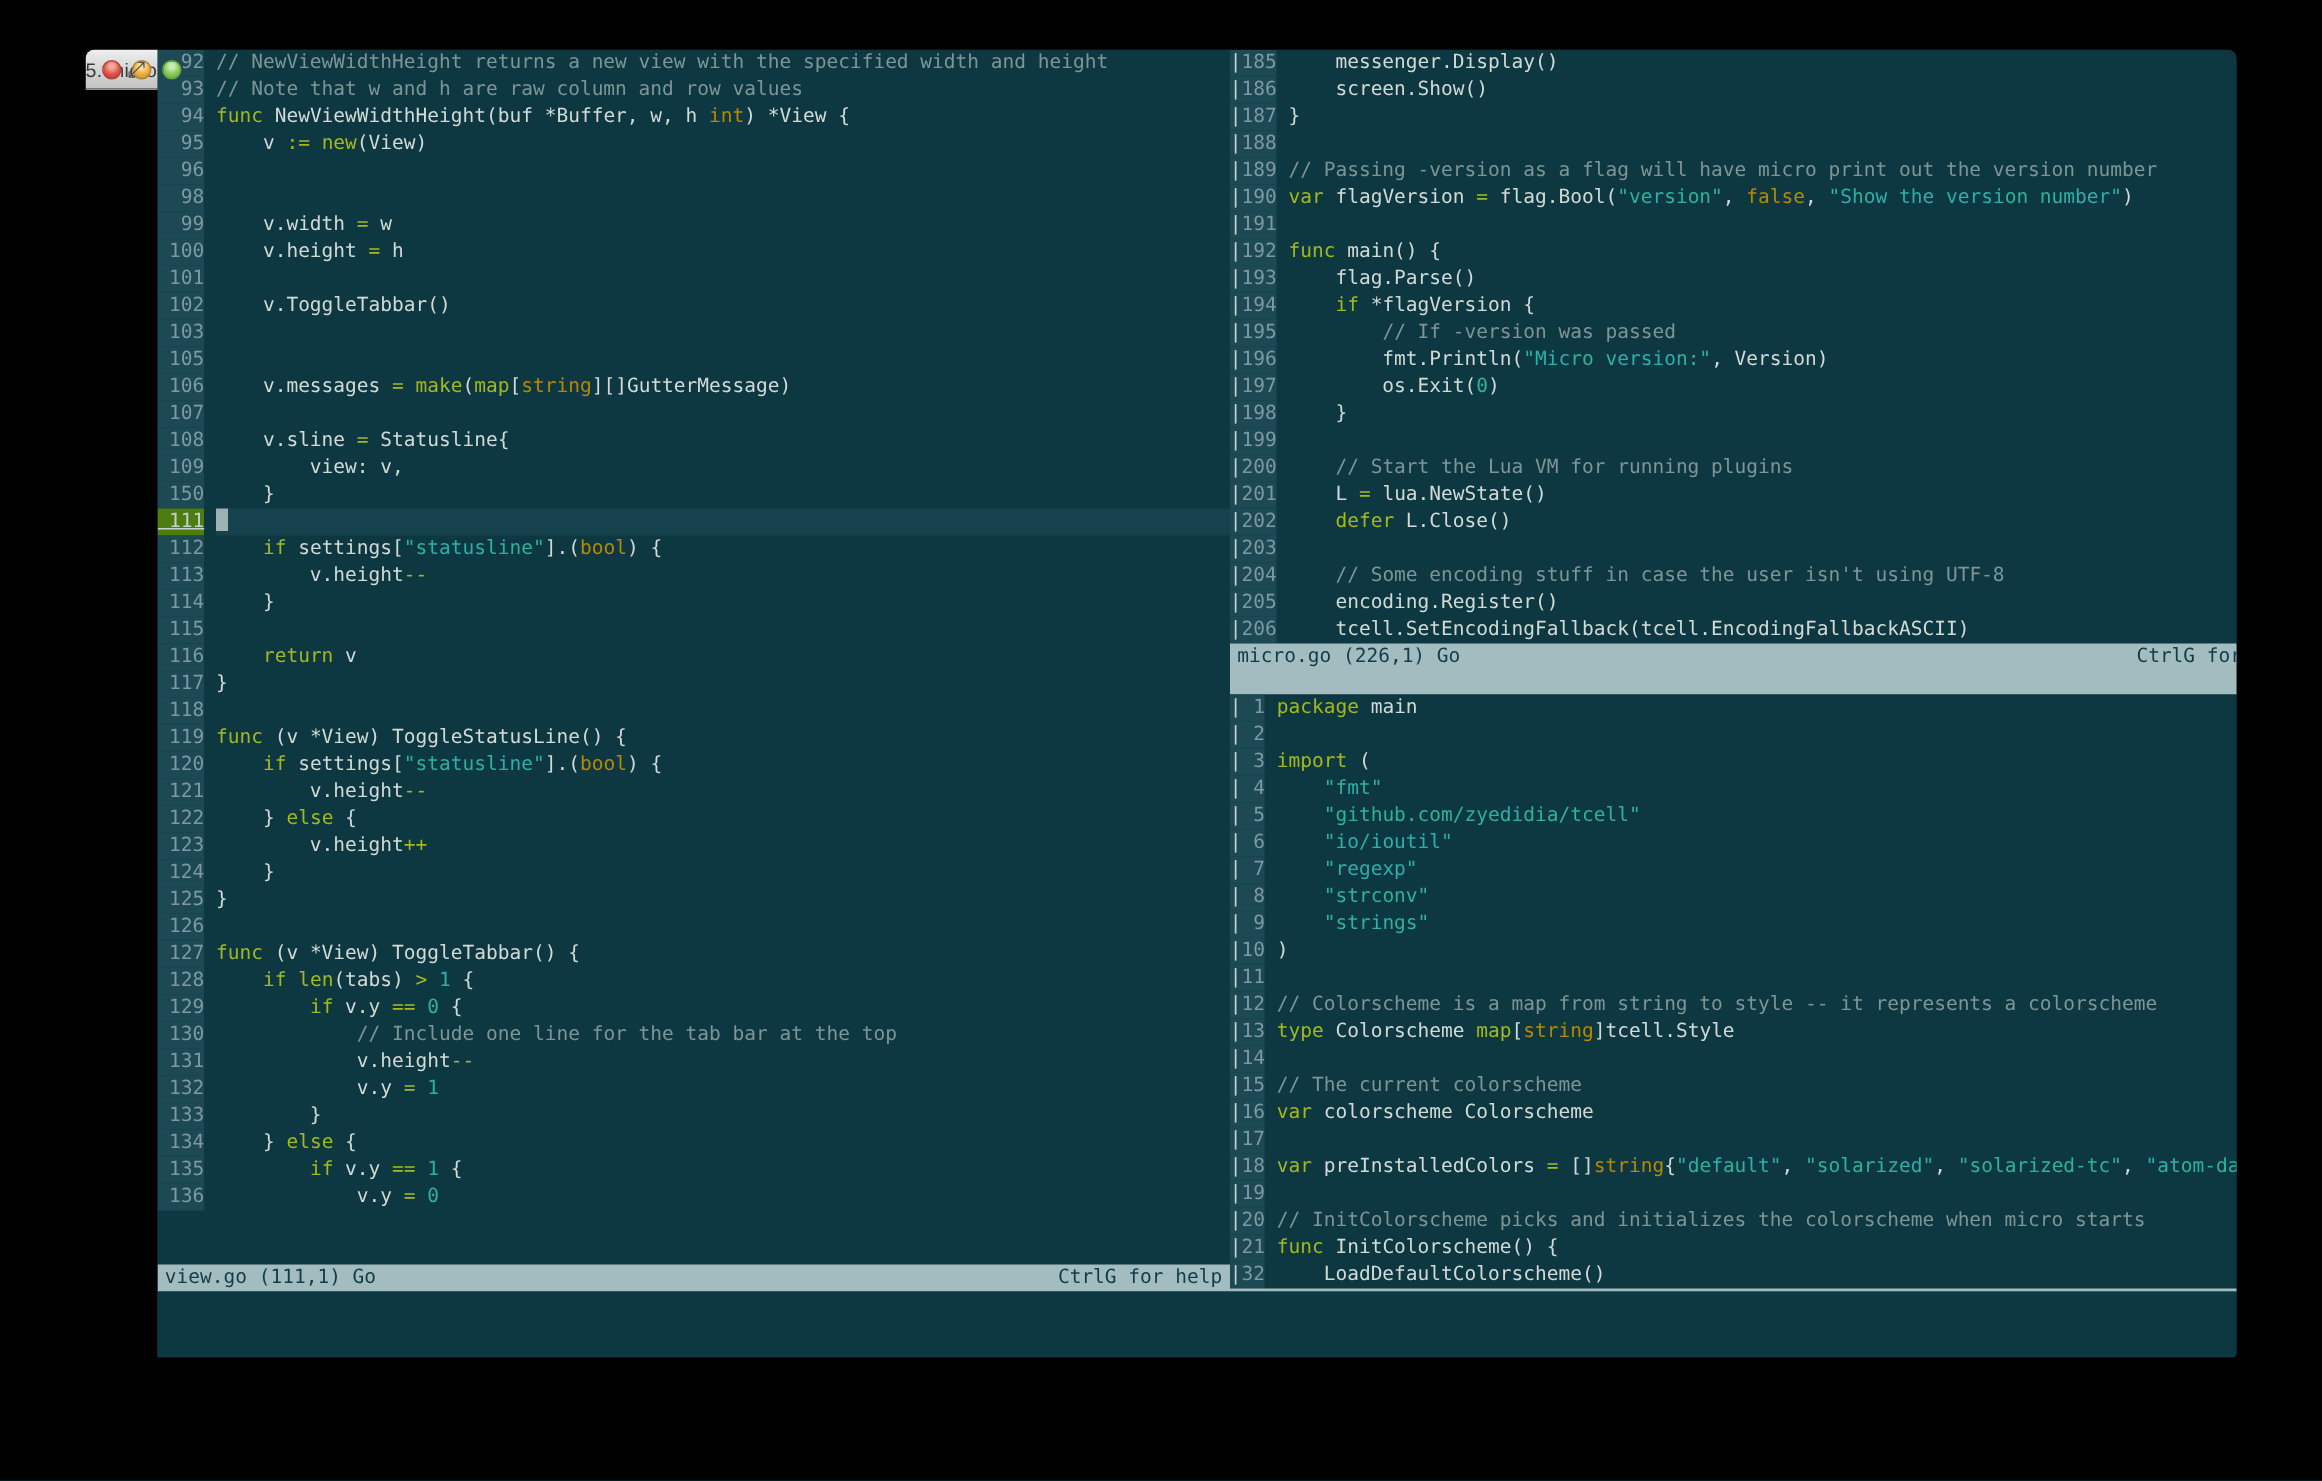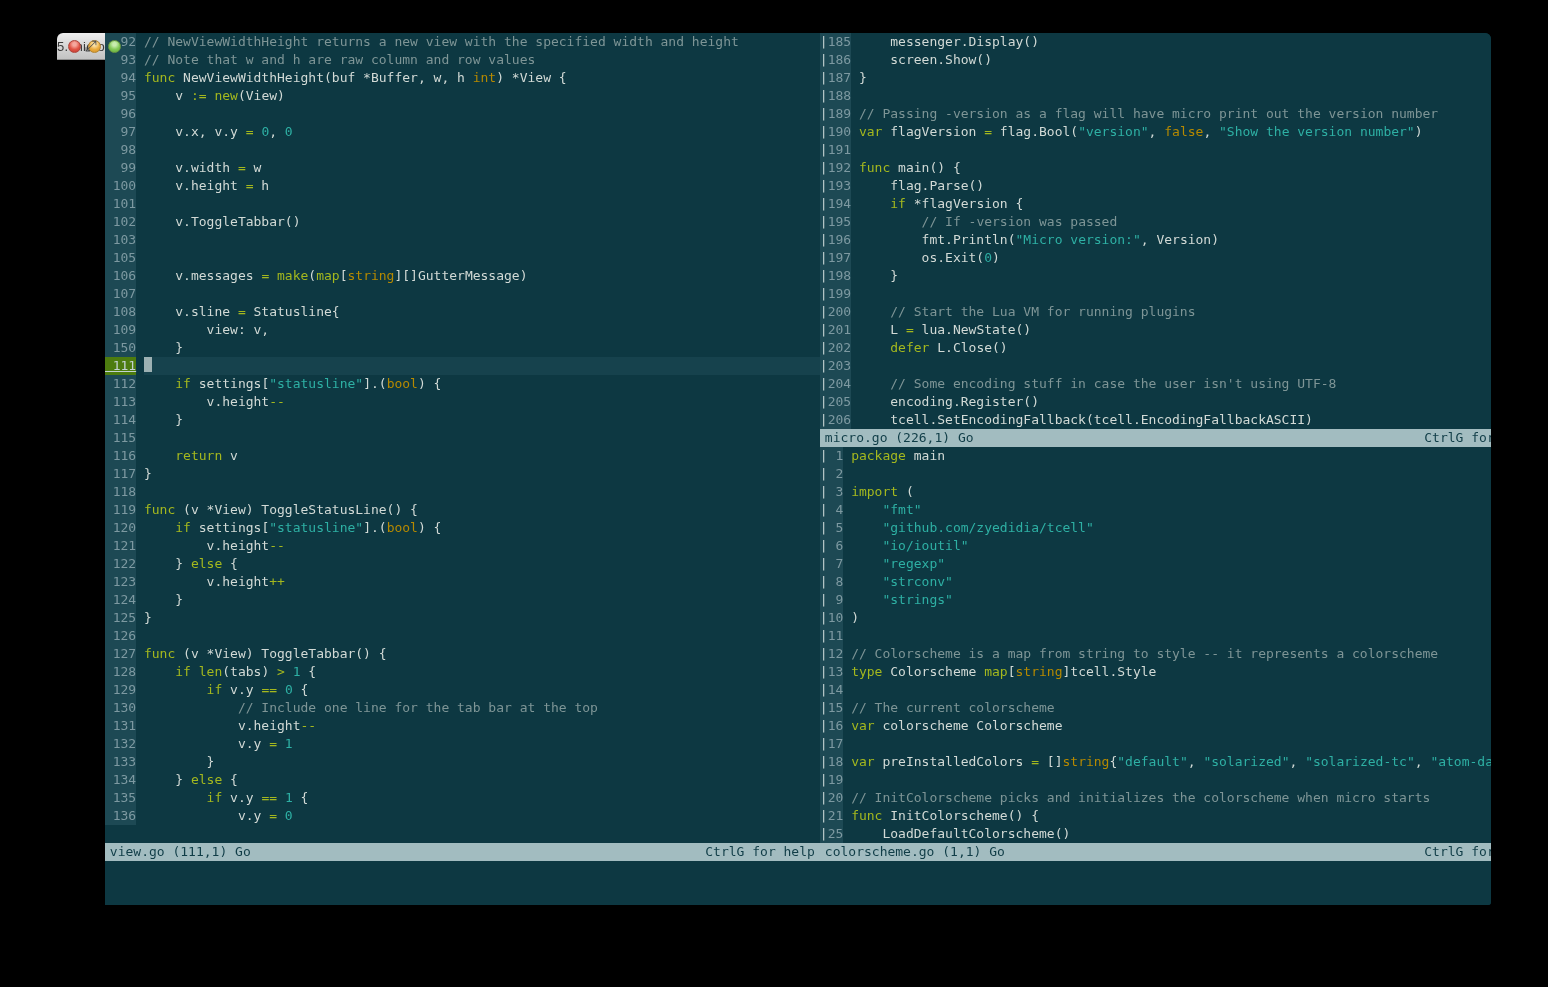--- a/index.html
+++ b/index.html
@@ -51,21 +51,21 @@
   .row.cur .num{background:#4d7c0f;color:#c3d2d2;text-decoration:underline;}
   .cursor{display:inline-block;width:1ch;height:15px;background:#9db1b3;vertical-align:-2px;}
   
   .d{color:#d2dad6;}
   .k{color:#a4b81e;}
   .s{color:#2eb0a4;}
   .t{color:#b58900;}
   .c{color:#7e9596;}
   
   .statusbar{
-    height:18px;flex:none;background:#a2bcc0;color:#103d47;
+    height:34px;flex:none;background:#a2bcc0;color:#103d47;
     font-size:13px;line-height:18px;display:flex;justify-content:space-between;
     padding:0 5px 0 5px;white-space:pre;
   }
   .msgbar{flex:1;background:#0d3842;}
 </style>
 </head>
 <body>
 
 <div class="window">
   <div class="titlebar">
@@ -81,21 +81,20 @@
   <div class="term">
     <div class="splits">
 
       <div class="pane-left">
         <div class="codearea h45" id="pane-left">
             <div class="row"><span class="gutwrap"><span class="num">  92</span><span class="sp"> </span></span><span class="txt"><span class="c">// NewViewWidthHeight returns a new view with the specified width and height</span></span></div>
             <div class="row"><span class="gutwrap"><span class="num">  93</span><span class="sp"> </span></span><span class="txt"><span class="c">// Note that w and h are raw column and row values</span></span></div>
             <div class="row"><span class="gutwrap"><span class="num">  94</span><span class="sp"> </span></span><span class="txt"><span class="k">func</span><span class="d"> NewViewWidthHeight(buf *Buffer, w, h </span><span class="t">int</span><span class="d">) *View {</span></span></div>
             <div class="row"><span class="gutwrap"><span class="num">  95</span><span class="sp"> </span></span><span class="txt"><span class="d">    v </span><span class="k">:=</span><span class="d"> </span><span class="k">new</span><span class="d">(View)</span></span></div>
             <div class="row"><span class="gutwrap"><span class="num">  96</span><span class="sp"> </span></span><span class="txt"></span></div>
-            <div class="row"><span class="gutwrap"><span class="num">  97</span><span class="sp"> </span></span><span class="txt"><span class="d">    v.x, v.y </span><span class="k">=</span><span class="d"> </span><span class="s">0</span><span class="d">, </span><span class="s">0</span></span></div>
             <div class="row"><span class="gutwrap"><span class="num">  98</span><span class="sp"> </span></span><span class="txt"></span></div>
             <div class="row"><span class="gutwrap"><span class="num">  99</span><span class="sp"> </span></span><span class="txt"><span class="d">    v.width </span><span class="k">=</span><span class="d"> w</span></span></div>
             <div class="row"><span class="gutwrap"><span class="num"> 100</span><span class="sp"> </span></span><span class="txt"><span class="d">    v.height </span><span class="k">=</span><span class="d"> h</span></span></div>
             <div class="row"><span class="gutwrap"><span class="num"> 101</span><span class="sp"> </span></span><span class="txt"></span></div>
             <div class="row"><span class="gutwrap"><span class="num"> 102</span><span class="sp"> </span></span><span class="txt"><span class="d">    v.ToggleTabbar()</span></span></div>
             <div class="row"><span class="gutwrap"><span class="num"> 103</span><span class="sp"> </span></span><span class="txt"></span></div>
             <div class="row"><span class="gutwrap"><span class="num"> 105</span><span class="sp"> </span></span><span class="txt"></span></div>
             <div class="row"><span class="gutwrap"><span class="num"> 106</span><span class="sp"> </span></span><span class="txt"><span class="d">    v.messages </span><span class="k">=</span><span class="d"> </span><span class="k">make</span><span class="d">(</span><span class="k">map</span><span class="d">[</span><span class="t">string</span><span class="d">][]GutterMessage)</span></span></div>
             <div class="row"><span class="gutwrap"><span class="num"> 107</span><span class="sp"> </span></span><span class="txt"></span></div>
             <div class="row"><span class="gutwrap"><span class="num"> 108</span><span class="sp"> </span></span><span class="txt"><span class="d">    v.sline </span><span class="k">=</span><span class="d"> Statusline{</span></span></div>
@@ -178,21 +177,21 @@
             <div class="row"><span class="gutwrap"><span class="pipe">|</span><span class="num">12</span><span class="sp"> </span></span><span class="txt"><span class="c">// Colorscheme is a map from string to style -- it represents a colorscheme</span></span></div>
             <div class="row"><span class="gutwrap"><span class="pipe">|</span><span class="num">13</span><span class="sp"> </span></span><span class="txt"><span class="k">type</span><span class="d"> Colorscheme </span><span class="k">map</span><span class="d">[</span><span class="t">string</span><span class="d">]tcell.Style</span></span></div>
             <div class="row"><span class="gutwrap"><span class="pipe">|</span><span class="num">14</span><span class="sp"> </span></span><span class="txt"></span></div>
             <div class="row"><span class="gutwrap"><span class="pipe">|</span><span class="num">15</span><span class="sp"> </span></span><span class="txt"><span class="c">// The current colorscheme</span></span></div>
             <div class="row"><span class="gutwrap"><span class="pipe">|</span><span class="num">16</span><span class="sp"> </span></span><span class="txt"><span class="k">var</span><span class="d"> colorscheme Colorscheme</span></span></div>
             <div class="row"><span class="gutwrap"><span class="pipe">|</span><span class="num">17</span><span class="sp"> </span></span><span class="txt"></span></div>
             <div class="row"><span class="gutwrap"><span class="pipe">|</span><span class="num">18</span><span class="sp"> </span></span><span class="txt"><span class="k">var</span><span class="d"> preInstalledColors </span><span class="k">=</span><span class="d"> []</span><span class="t">string</span><span class="d">{</span><span class="s">"default"</span><span class="d">, </span><span class="s">"solarized"</span><span class="d">, </span><span class="s">"solarized-tc"</span><span class="d">, </span><span class="s">"atom-dark</span></span></div>
             <div class="row"><span class="gutwrap"><span class="pipe">|</span><span class="num">19</span><span class="sp"> </span></span><span class="txt"></span></div>
             <div class="row"><span class="gutwrap"><span class="pipe">|</span><span class="num">20</span><span class="sp"> </span></span><span class="txt"><span class="c">// InitColorscheme picks and initializes the colorscheme when micro starts</span></span></div>
             <div class="row"><span class="gutwrap"><span class="pipe">|</span><span class="num">21</span><span class="sp"> </span></span><span class="txt"><span class="k">func</span><span class="d"> InitColorscheme() {</span></span></div>
-            <div class="row"><span class="gutwrap"><span class="pipe">|</span><span class="num">25</span><span class="sp"> </span></span><span class="txt"><span class="d">    LoadDefaultColorscheme()</span></span></div>
+            <div class="row"><span class="gutwrap"><span class="pipe">|</span><span class="num">32</span><span class="sp"> </span></span><span class="txt"><span class="d">    LoadDefaultColorscheme()</span></span></div>
           </div>
         <div class="statusbar">
           <span>colorscheme.go (1,1) Go</span>
           <span>CtrlG for help</span>
         </div>
       </div>
 
     </div>
     <div class="msgbar"></div>
   </div>

